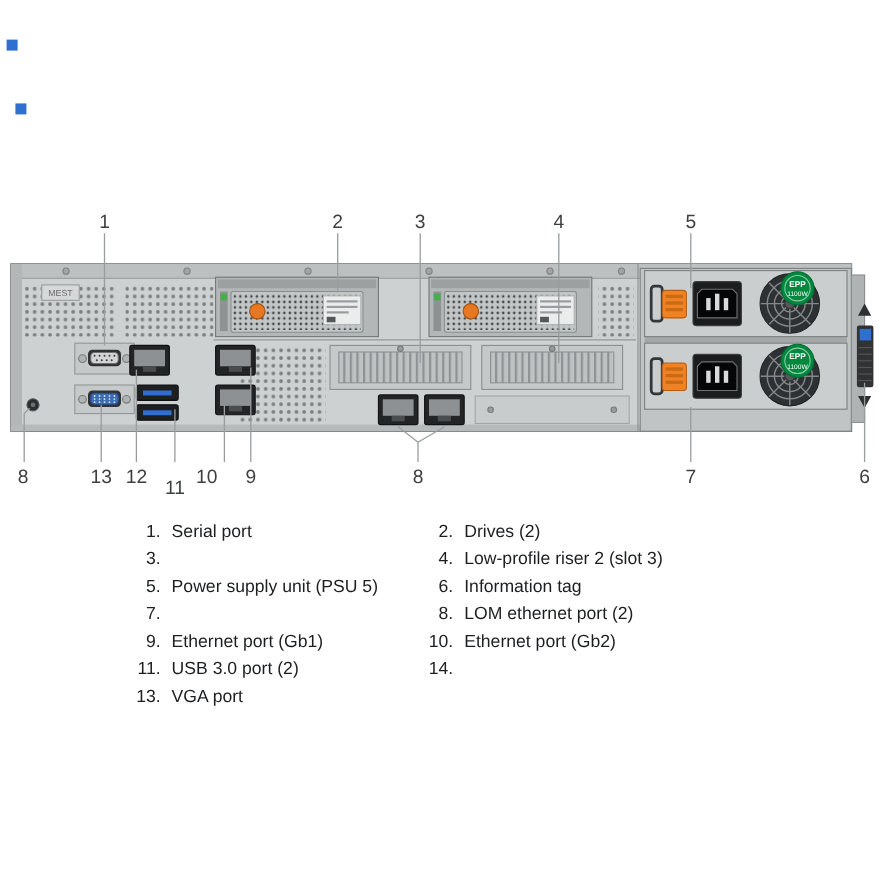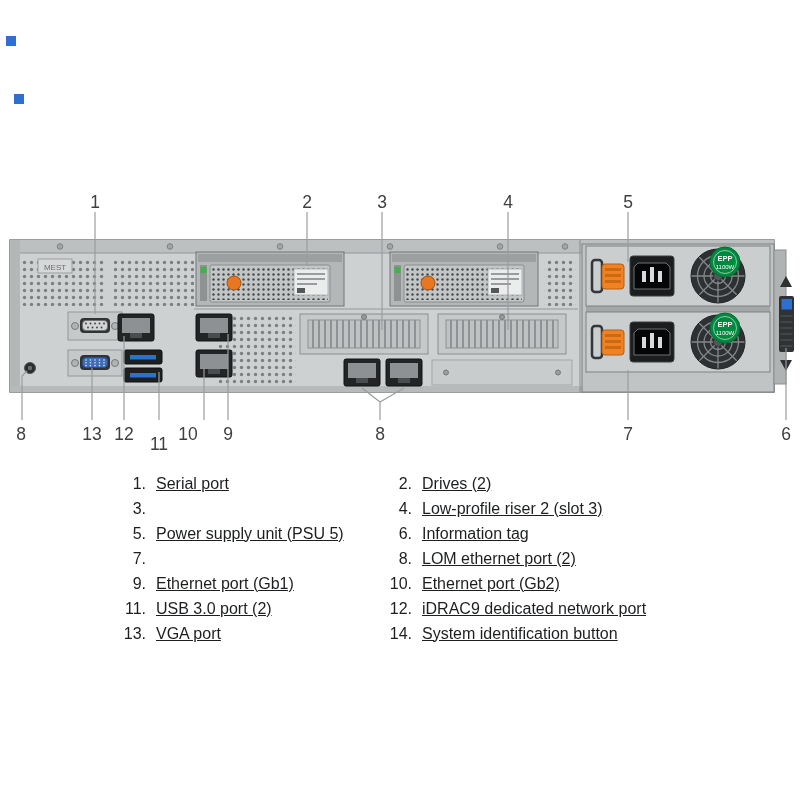--- a/index.html
+++ b/index.html
@@ -7,21 +7,21 @@
         font-family:"Liberation Sans",sans-serif;overflow:hidden;}
   .diagram{position:absolute;left:0;top:0;}
   .diagram text{font-family:"Liberation Sans",sans-serif;}
   .co{position:absolute;transform:translate(-50%,-50%);font-size:17.5px;color:#3d3f41;}
   .legend{position:absolute;top:471px;left:0;width:800px;color:#1c1e20;font-size:16px;}
   .lcol{position:absolute;top:0;}
   .lcol-left{left:118px;}
   .lcol-right{left:384px;}
   .lrow{height:25px;display:flex;align-items:center;}
   .lnum{width:28px;text-align:right;margin-right:10px;flex:0 0 auto;}
-  .ltext{white-space:nowrap;text-decoration:underline;}
+  .ltext{white-space:nowrap;}
 </style>
 </head>
 <body>
 
 <div class="page">
 
   <svg class="diagram" width="800" height="460" viewBox="0 0 800 460">
     <defs>
       <pattern id="vents" width="7" height="7" patternUnits="userSpaceOnUse">
         <circle cx="3.5" cy="3.5" r="1.7" fill="#7c7f81"></circle>
@@ -308,23 +308,18 @@
         </div>
       <div class="lrow">
           <span class="lnum">8.</span>
           <span class="ltext">LOM ethernet port (2)</span>
         </div>
       <div class="lrow">
           <span class="lnum">10.</span>
           <span class="ltext">Ethernet port (Gb2)</span>
         </div>
       <div class="lrow">
-          <span class="lnum">12.</span>
-          <span class="ltext">iDRAC9 dedicated network port</span>
-        </div>
-      <div class="lrow">
           <span class="lnum">14.</span>
-          <span class="ltext">System identification button</span>
         </div>
     </div>
   </div>
 
 </div>
 
 </body></html>

